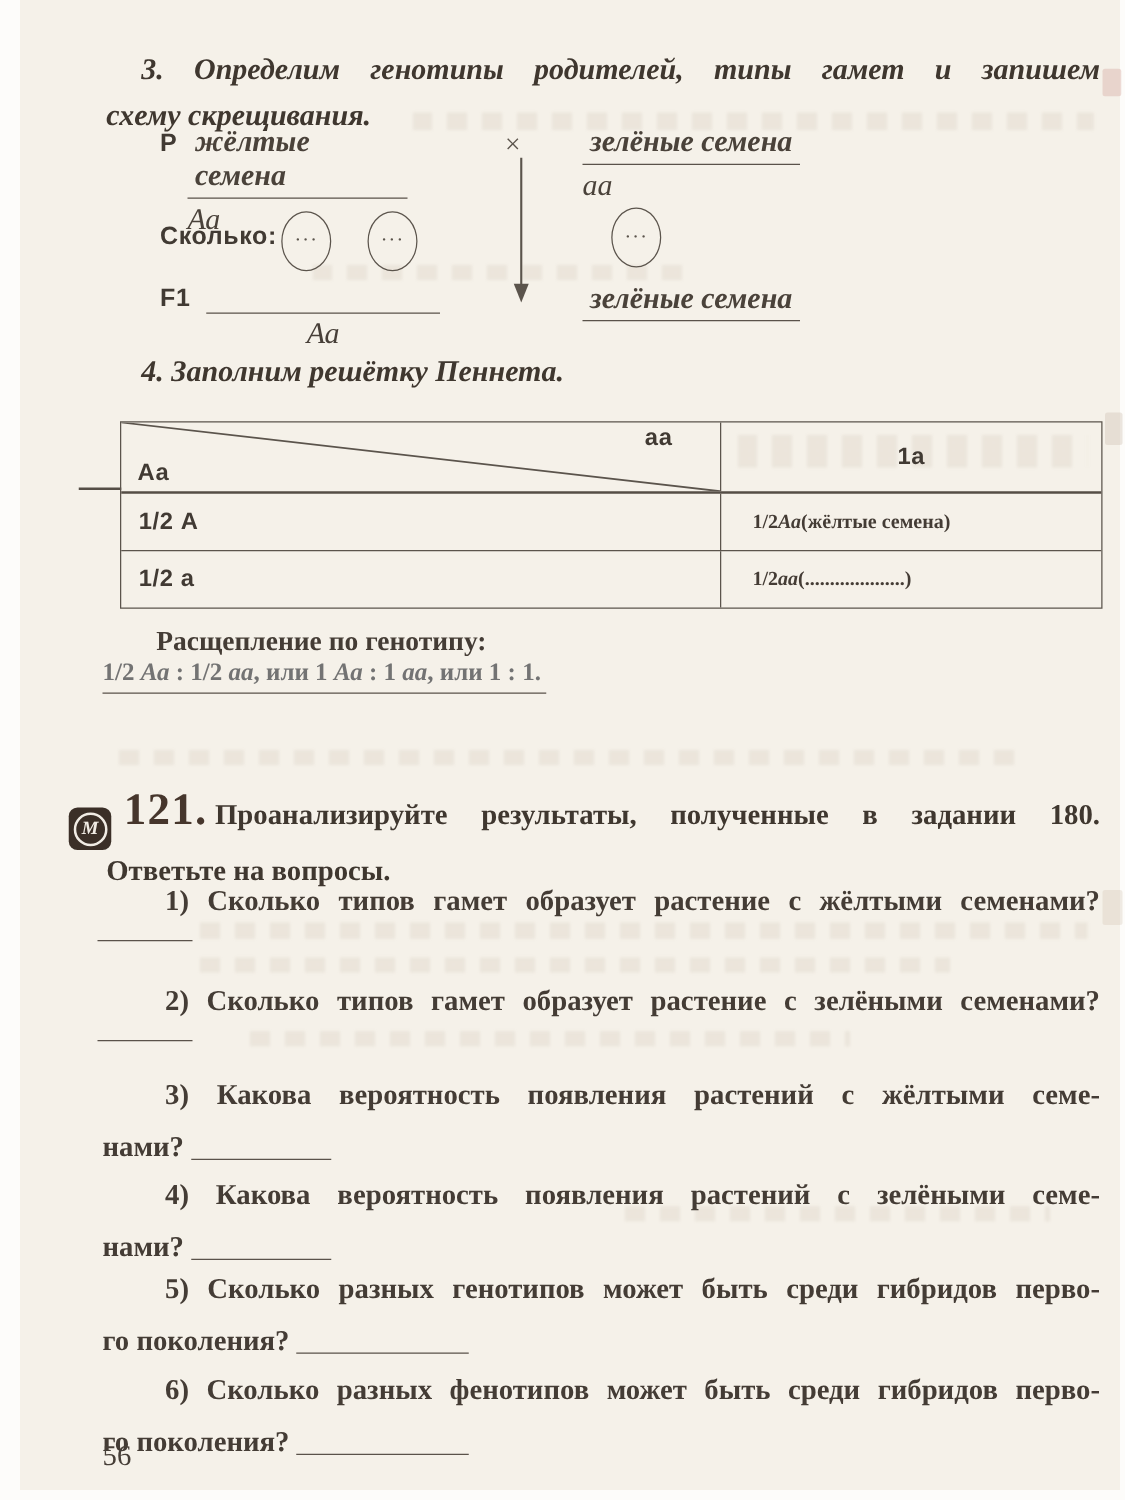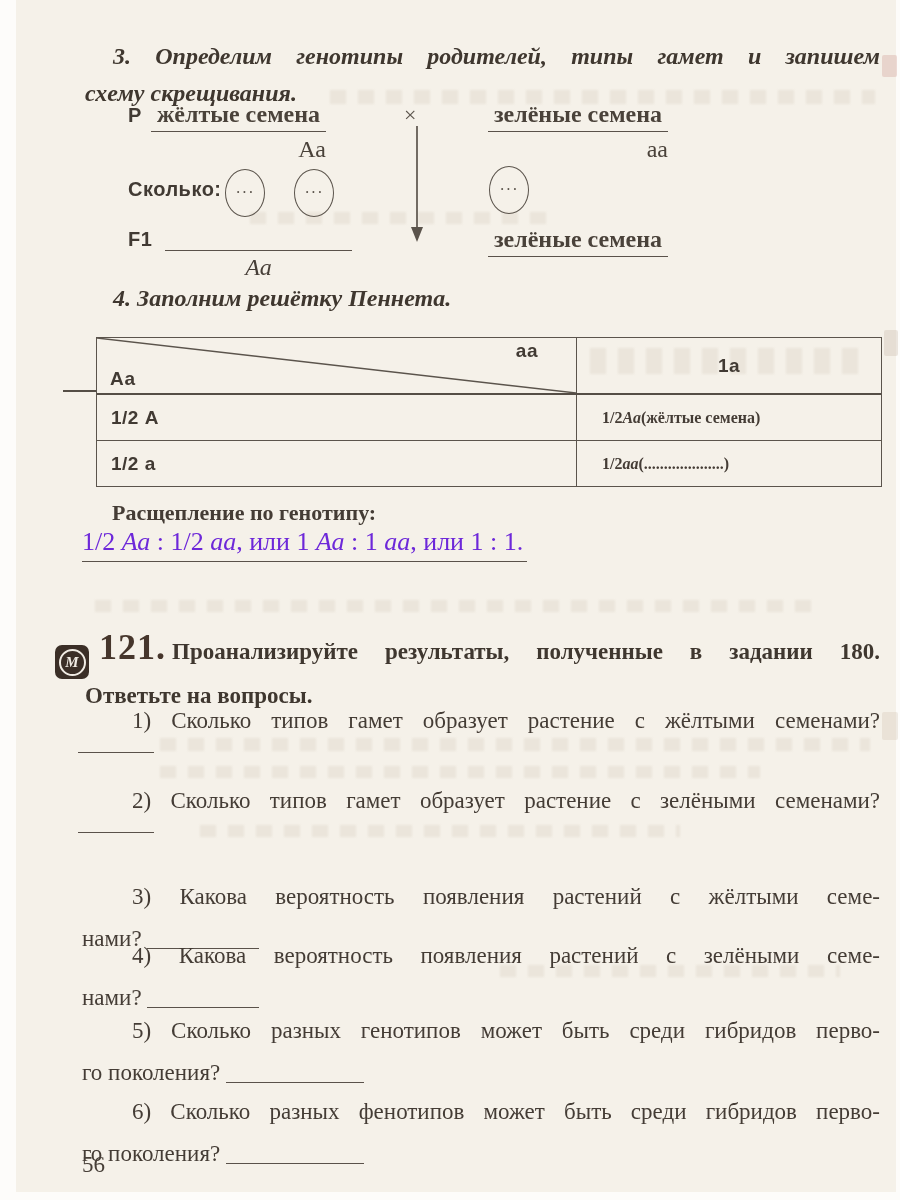--- a/index.html
+++ b/index.html
@@ -17,21 +17,21 @@
   .jline{display:block;text-align:justify;text-align-last:justify;}
   .blank{border-bottom:1.6px solid #5a524a;}
   .inline-blank{display:inline-block;border-bottom:1.6px solid #5a524a;height:20px;vertical-align:-3px;}
 
   
   .step-title{left:85px;width:795px;font-style:italic;font-weight:bold;font-size:24px;line-height:37px;color:#3f372f;}
   .indent1{padding-left:28px;}
 
   
   .scheme-label{font-family:"Liberation Sans","DejaVu Sans",sans-serif;font-weight:bold;font-size:20px;color:#413a33;letter-spacing:.5px;}
-  .parent{text-align:right;font-size:24px;color:#4a423a;}
+  .parent{text-align:left;font-style:italic;font-size:24px;color:#4a423a;}
   .parent .ph{display:inline-block;border-bottom:1.6px solid #5a524a;padding:0 6px 3px 6px;font-weight:600;}
   .parent .gt{display:block;margin-top:4px;font-size:24px;}
   .gamete{width:38px;height:46px;border:1.6px solid #5b544c;border-radius:50%;
           display:flex;align-items:center;justify-content:center;
           font-size:16px;letter-spacing:1px;color:#5b544c;background:transparent;}
   .cross{font-size:22px;color:#5b544c;}
   .f1-genotype{font-style:italic;font-size:24px;text-align:center;}
 
   
   .ptable{left:96px;top:337px;width:784px;border:1.6px solid #5b544c;background:transparent;}
@@ -42,33 +42,33 @@
   .corner-bottom{position:absolute;left:13px;bottom:3px;}
   .t-colhead{flex:1;display:flex;align-items:center;justify-content:center;}
   .sans-cell{font-family:"Liberation Sans","DejaVu Sans",sans-serif;font-weight:bold;font-size:19px;color:#413a33;letter-spacing:.5px;}
   .t-row{display:flex;height:45px;}
   .t-row + .t-row{border-top:1.6px solid #5b544c;}
   .t-c1{width:480px;border-right:1.6px solid #5b544c;box-sizing:border-box;display:flex;align-items:center;padding-left:14px;}
   .t-c2{flex:1;display:flex;align-items:center;padding-left:25px;font-size:16px;font-weight:600;color:#443c35;}
 
   
   .split-label{font-size:22px;font-weight:bold;color:#443c35;}
-  .split-answer{font-size:26px;font-weight:normal;color:#6d28d9;border-bottom:1.6px solid #5a524a;padding:0 4px 4px 0;}
+  .split-answer{font-size:20px;font-weight:bold;color:#737373;border-bottom:1.6px solid #5a524a;padding:0 4px 4px 0;}
 
   
   .task-head{left:55px;width:825px;font-size:23px;font-weight:bold;color:#3f372f;line-height:34px;}
   .m-badge{display:inline-flex;width:34px;height:34px;background:#3b2f27;border-radius:7px;
            align-items:center;justify-content:center;margin-right:10px;vertical-align:-8px;}
   .m-badge .ring{width:23px;height:23px;border:2.4px solid #f1ece4;border-radius:50%;
            display:flex;align-items:center;justify-content:center;
            color:#f1ece4;font-style:italic;font-weight:bold;font-size:15px;font-family:"Liberation Serif",serif;}
   .task-num{font-size:36px;font-weight:bold;color:#46362c;letter-spacing:1px;margin-right:6px;}
   .task-line2{display:block;padding-left:30px;}
 
-  .q{left:82px;width:798px;font-size:23px;font-weight:normal;color:#443c35;line-height:42px;}
+  .q{left:82px;width:798px;font-size:23px;font-weight:bold;color:#443c35;line-height:42px;}
   .q .l1{display:block;padding-left:50px;text-align:justify;text-align-last:justify;}
   .q .l2{display:block;}
 
   .page-num{font-size:23px;color:#473f38;}
 
   
   .ghost{position:absolute;background:repeating-linear-gradient(90deg,
           rgba(150,128,100,.10) 0 16px, rgba(150,128,100,0) 16px 28px);
          filter:blur(1.2px);pointer-events:none;}
   .edge-mark{position:absolute;pointer-events:none;}
@@ -149,21 +149,21 @@
     <div class="t-row">
       <div class="t-c1 sans-cell">1/2 А</div>
       <div class="t-c2">1/2 <i>Аа</i> (жёлтые семена)</div>
     </div>
     <div class="t-row">
       <div class="t-c1 sans-cell">1/2 а</div>
       <div class="t-c2">1/2 <i>аа</i> (....................)</div>
     </div>
   </div>
 
-  <div class="abs split-label" style="left:112px;top:500px;">Расщепление по генотипу:</div>
+  <div class="abs split-label" style="left:125px;top:500px;">Расщепление по генотипу:</div>
   <div class="abs split-answer" style="left:82px;top:527px;">1/2 <i>Аа</i> : 1/2 <i>аа</i>, или 1 <i>Аа</i> : 1 <i>аа</i>, или 1 : 1.</div>
 
   <div class="abs task-head" style="top:630px;">
     <span class="jline">
       <span class="m-badge">
           <span class="ring">М</span>
         </span><span class="task-num">121.</span><span>Проанализируйте результаты, полученные в задании 180.</span>
     </span>
     <span class="task-line2">Ответьте на вопросы.</span>
   </div>
@@ -171,21 +171,21 @@
   <div class="abs q" style="top:700px;">
     <span class="l1">1) Сколько типов гамет образует растение с жёлтыми семенами?</span>
   </div>
   <div class="abs blank" style="left:78px;top:726px;width:76px;height:26px;"></div>
 
   <div class="abs q" style="top:780px;">
     <span class="l1">2) Сколько типов гамет образует растение с зелёными семенами?</span>
   </div>
   <div class="abs blank" style="left:78px;top:806px;width:76px;height:26px;"></div>
 
-  <div class="abs q" style="top:876px;">
+  <div class="abs q" style="top:855px;">
     <span class="l1">3) Какова вероятность появления растений с жёлтыми семе-</span>
     <span class="l2"><span>нами?</span> <span class="inline-blank" style="width:112px;"></span></span>
   </div>
 
   <div class="abs q" style="top:935px;">
     <span class="l1">4) Какова вероятность появления растений с зелёными семе-</span>
     <span class="l2"><span>нами?</span> <span class="inline-blank" style="width:112px;"></span></span>
   </div>
 
   <div class="abs q" style="top:1010px;">

